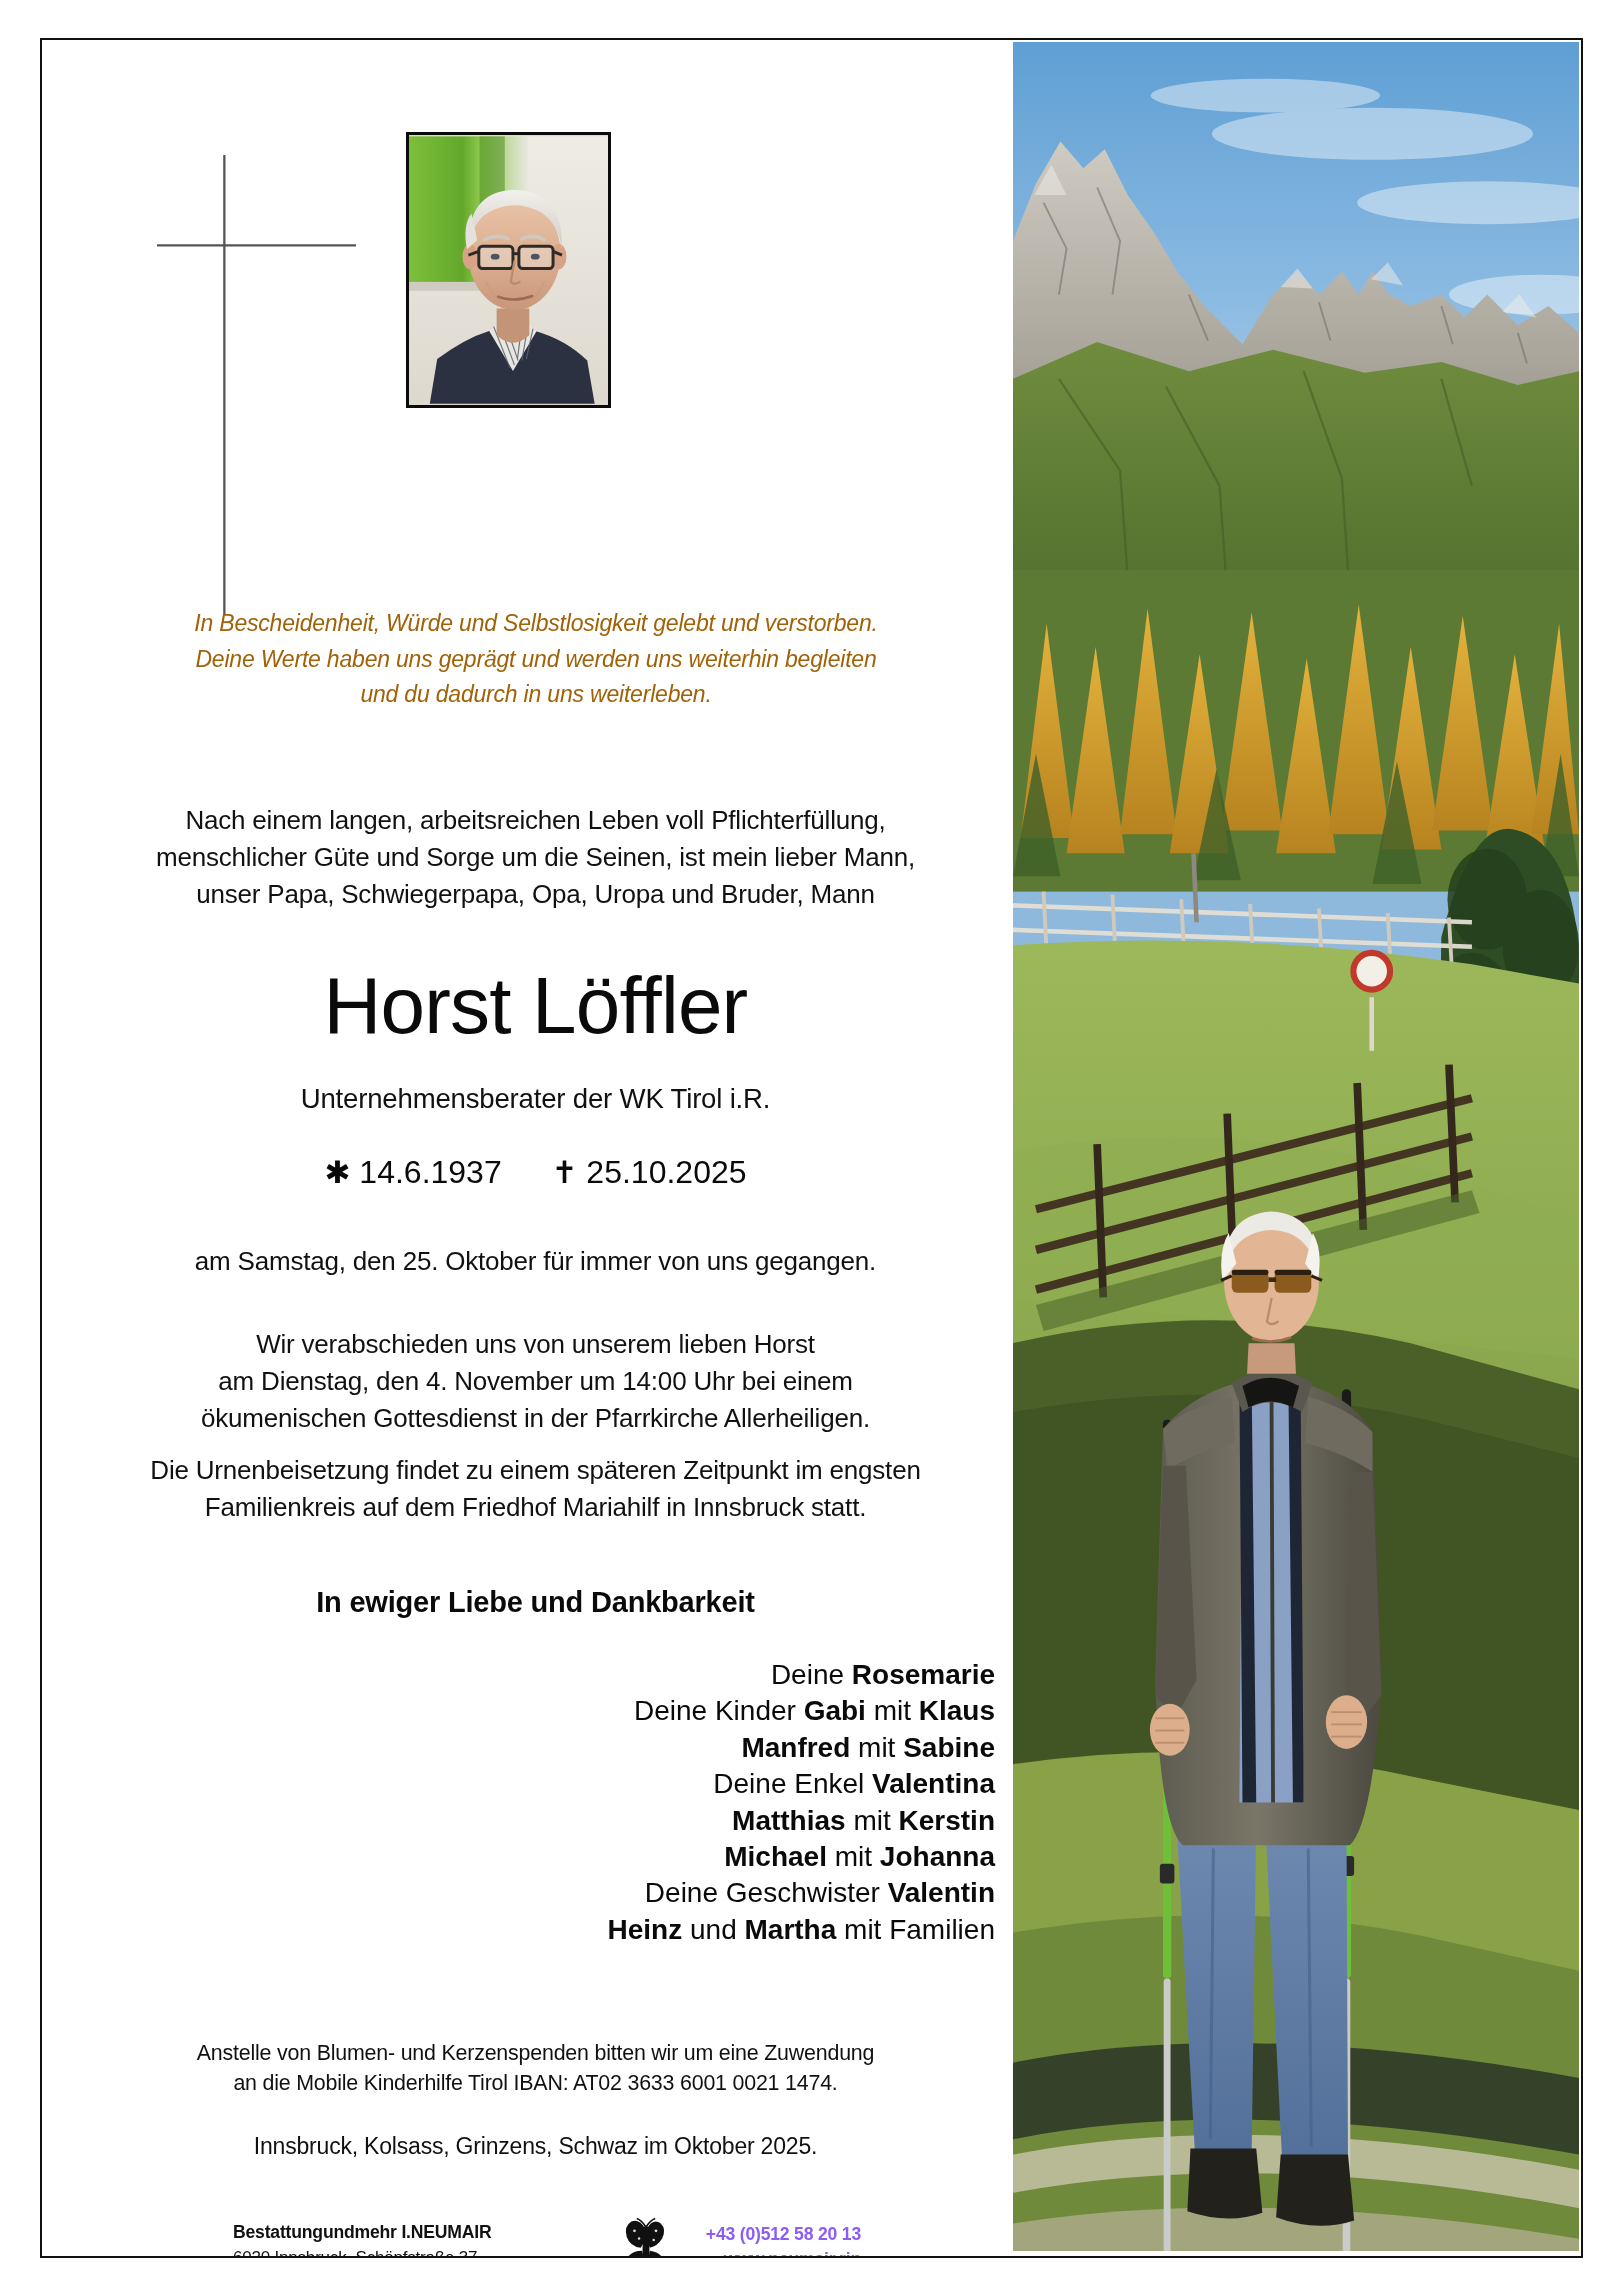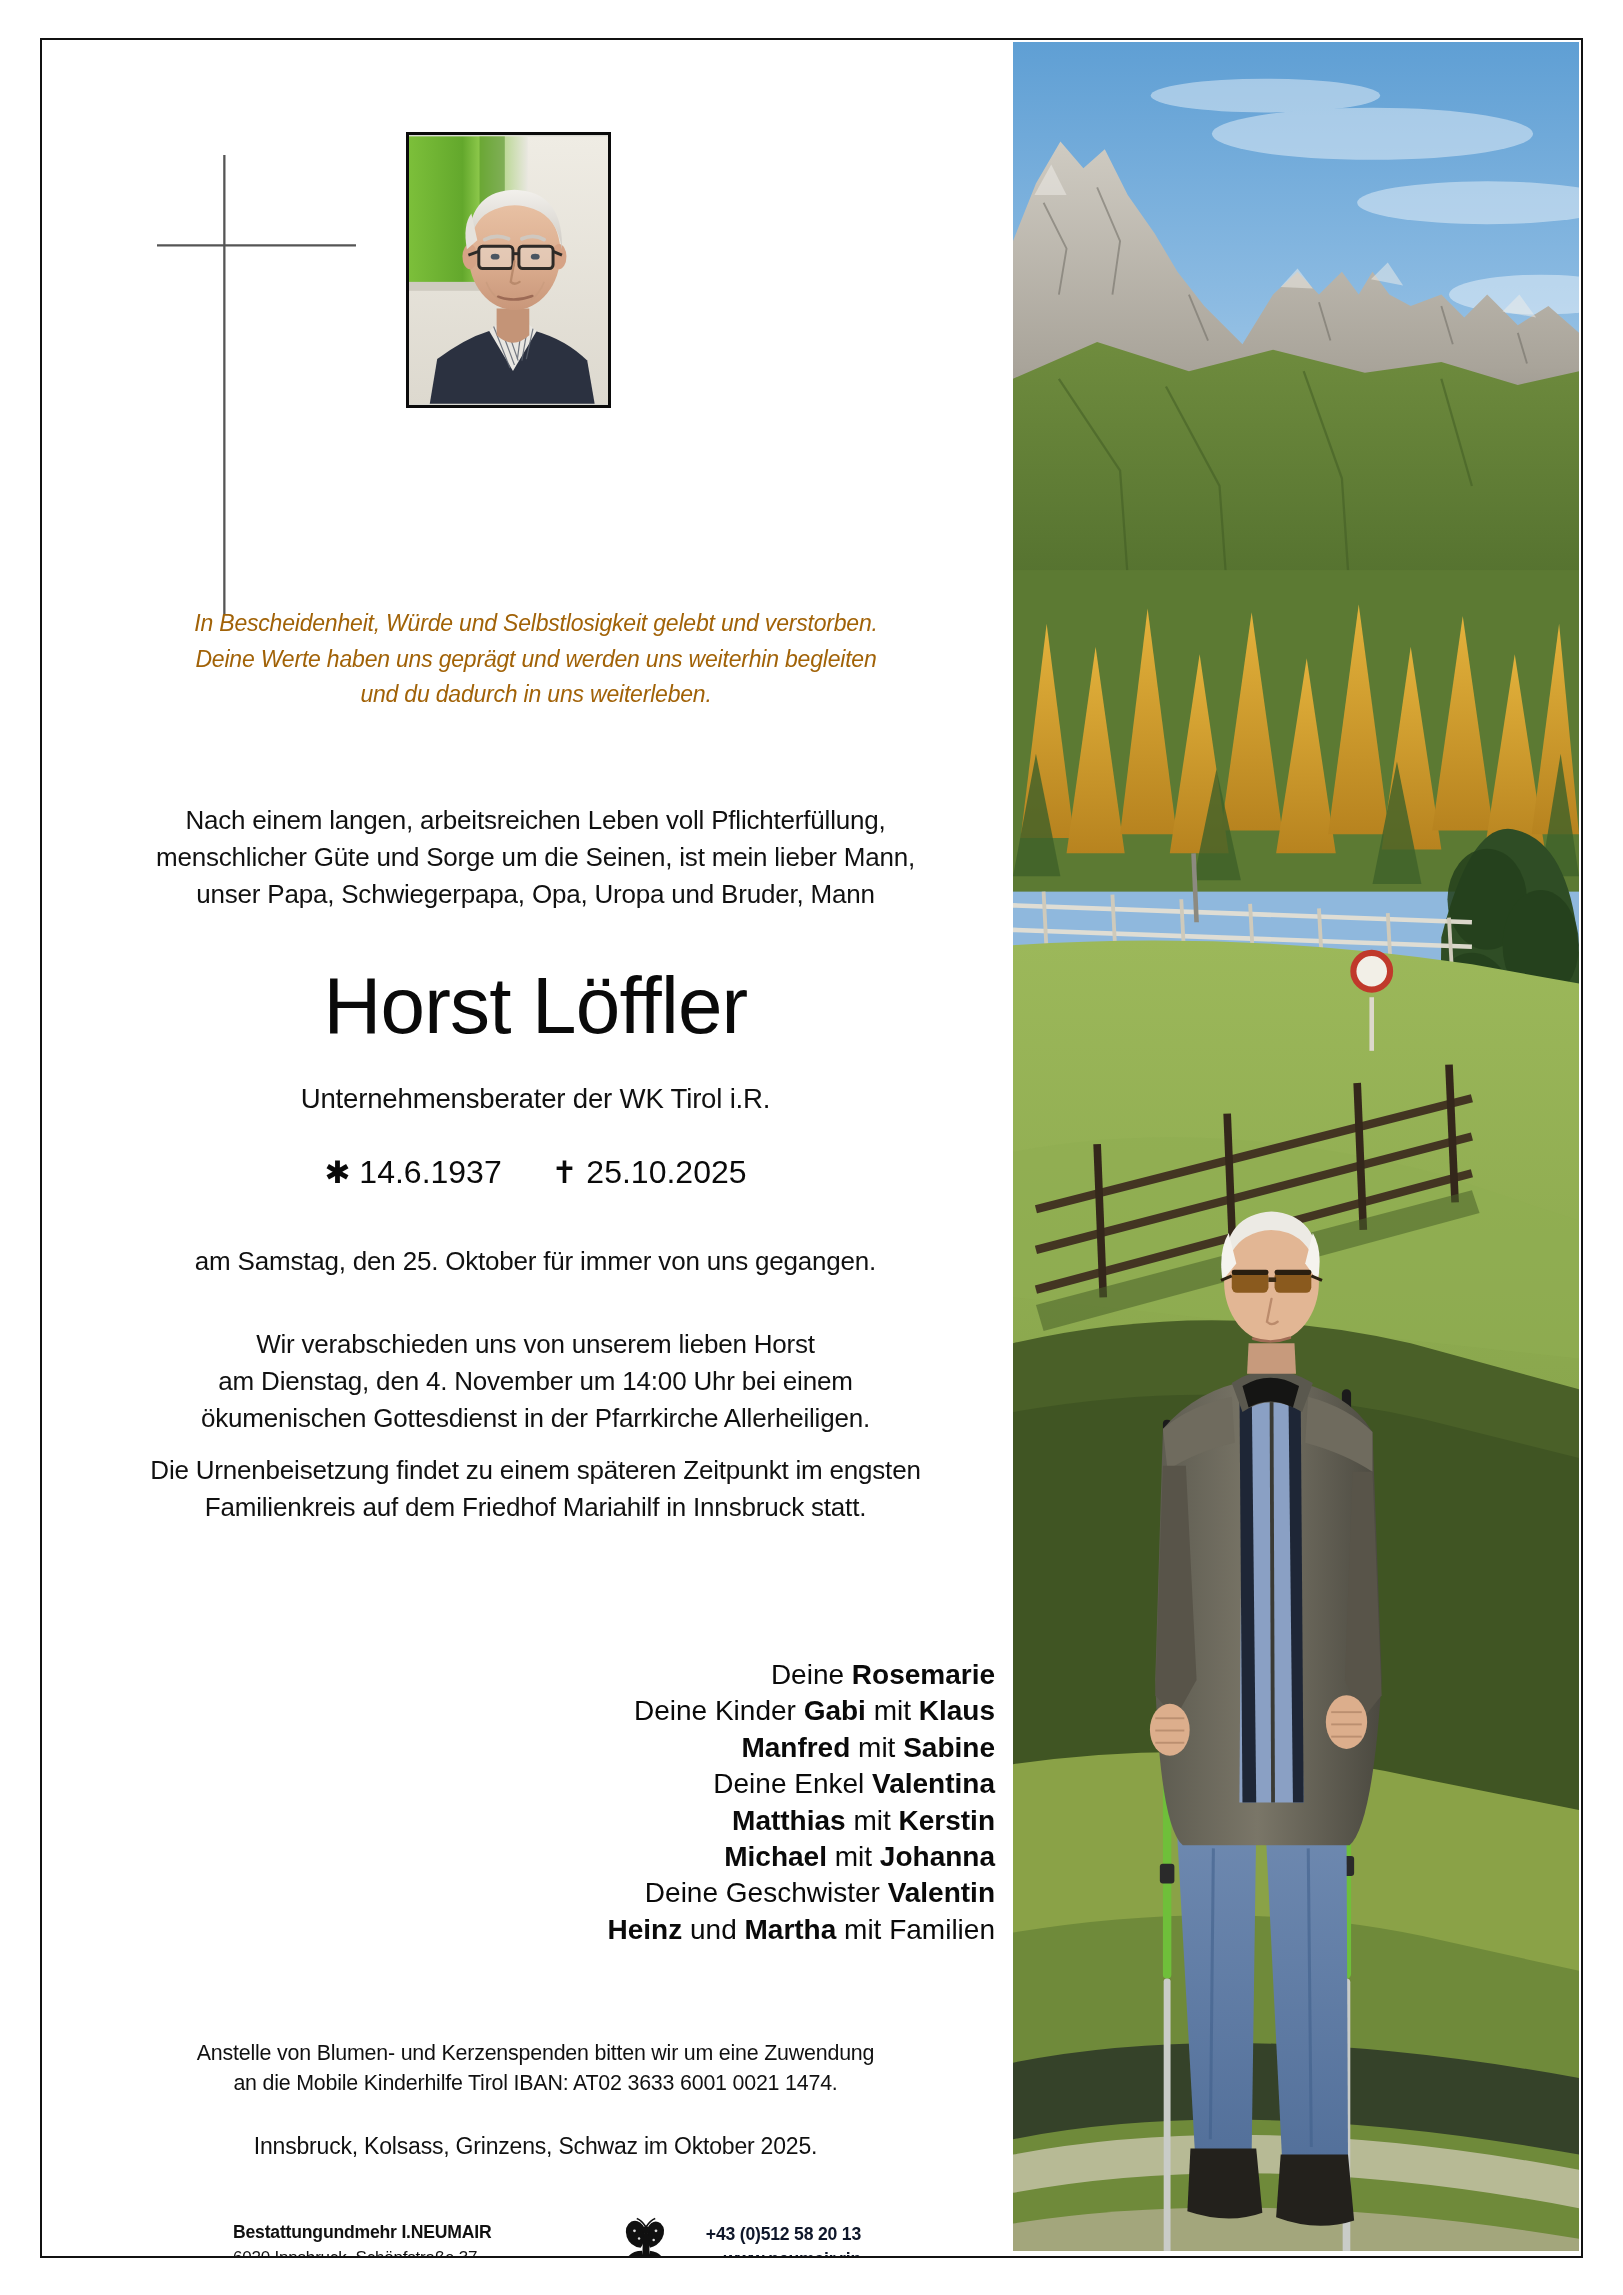--- a/index.html
+++ b/index.html
@@ -127,21 +127,21 @@
   }
   #footer .fl {
     position: absolute; left: 0; top: 0; width: 360px;
     font-size: 17.6px; line-height: 1.45; color: #111111; font-weight: 600;
     letter-spacing: -0.2px;
   }
   #footer .fl .l2 { font-weight: 500; font-size: 17px; }
   #footer .fr {
     position: absolute; right: 0; top: 1.5px; width: 191px;
     text-align: right; font-size: 17.6px; line-height: 1.45;
-    color: #0f172a; font-weight: 600; letter-spacing: -0.2px;
+    color: #8b5cf6; font-weight: 600; letter-spacing: -0.2px;
   }
   #footer .butterfly {
     position: absolute; left: 383px; top: -3.1px; width: 60px; height: 61px;
   }
 
   
   #photo {
     position: absolute;
     right: 2.3px;
     top: 2.3px;
@@ -270,20 +270,21 @@
       <div>Wir verabschieden uns von unserem lieben Horst</div>
       <div>am Dienstag, den 4. November um 14:00 Uhr bei einem</div>
       <div>ökumenischen Gottesdienst in der Pfarrkirche Allerheiligen.</div>
     </div>
 
     <div class="para" id="urn">
       <div>Die Urnenbeisetzung findet zu einem späteren Zeitpunkt im engsten</div>
       <div>Familienkreis auf dem Friedhof Mariahilf in Innsbruck statt.</div>
     </div>
 
+    <div id="love-line">In ewiger Liebe und Dankbarkeit</div>
 
     <div id="family">
       <div><span>Deine </span><span class="n">Rosemarie</span></div>
       <div><span>Deine Kinder </span><span class="n">Gabi</span><span> mit </span><span class="n">Klaus</span></div>
       <div><span class="n">Manfred</span><span> mit </span><span class="n">Sabine</span></div>
       <div><span>Deine Enkel </span><span class="n">Valentina</span></div>
       <div><span class="n">Matthias</span><span> mit </span><span class="n">Kerstin</span></div>
       <div><span class="n">Michael</span><span> mit </span><span class="n">Johanna</span></div>
       <div><span>Deine Geschwister </span><span class="n">Valentin</span></div>
       <div><span class="n">Heinz</span><span> und </span><span class="n">Martha</span><span> mit Familien</span></div>

